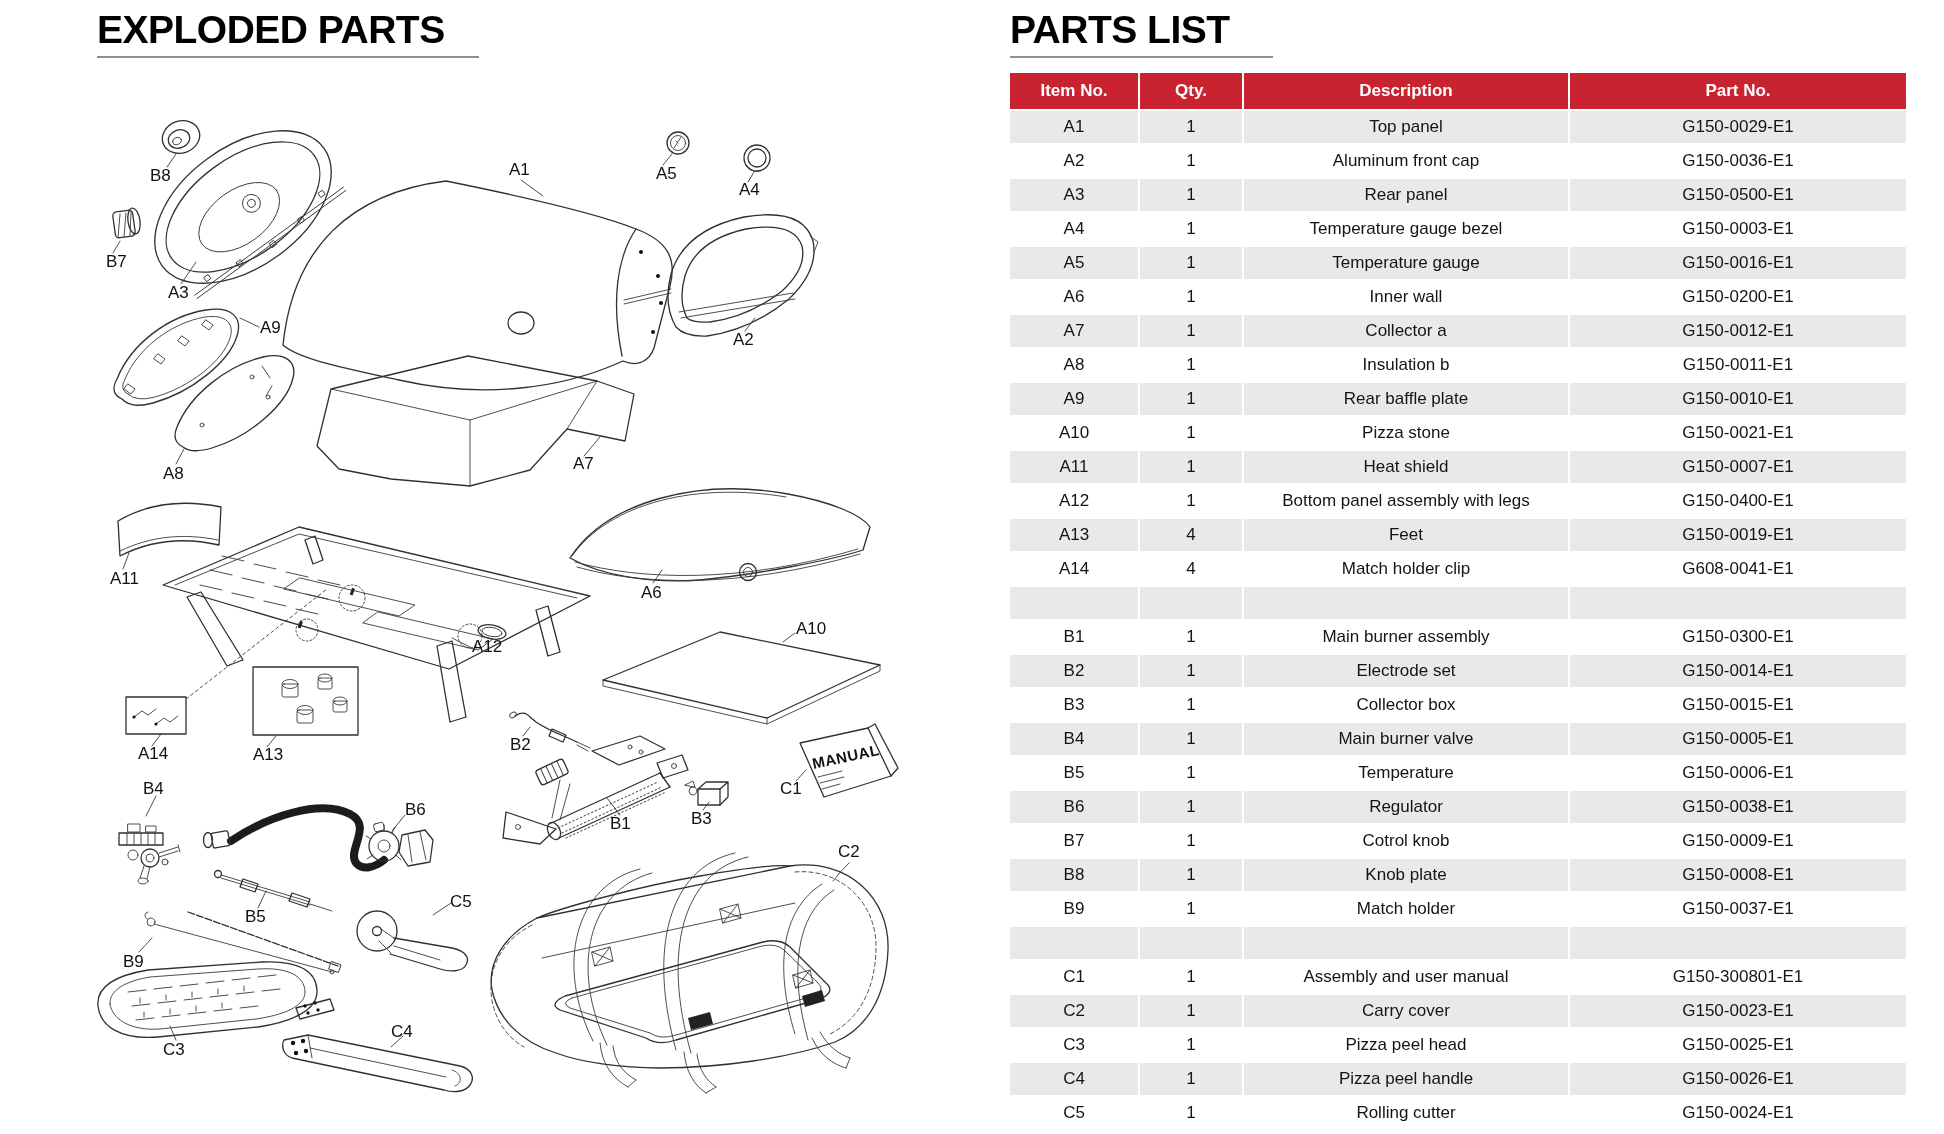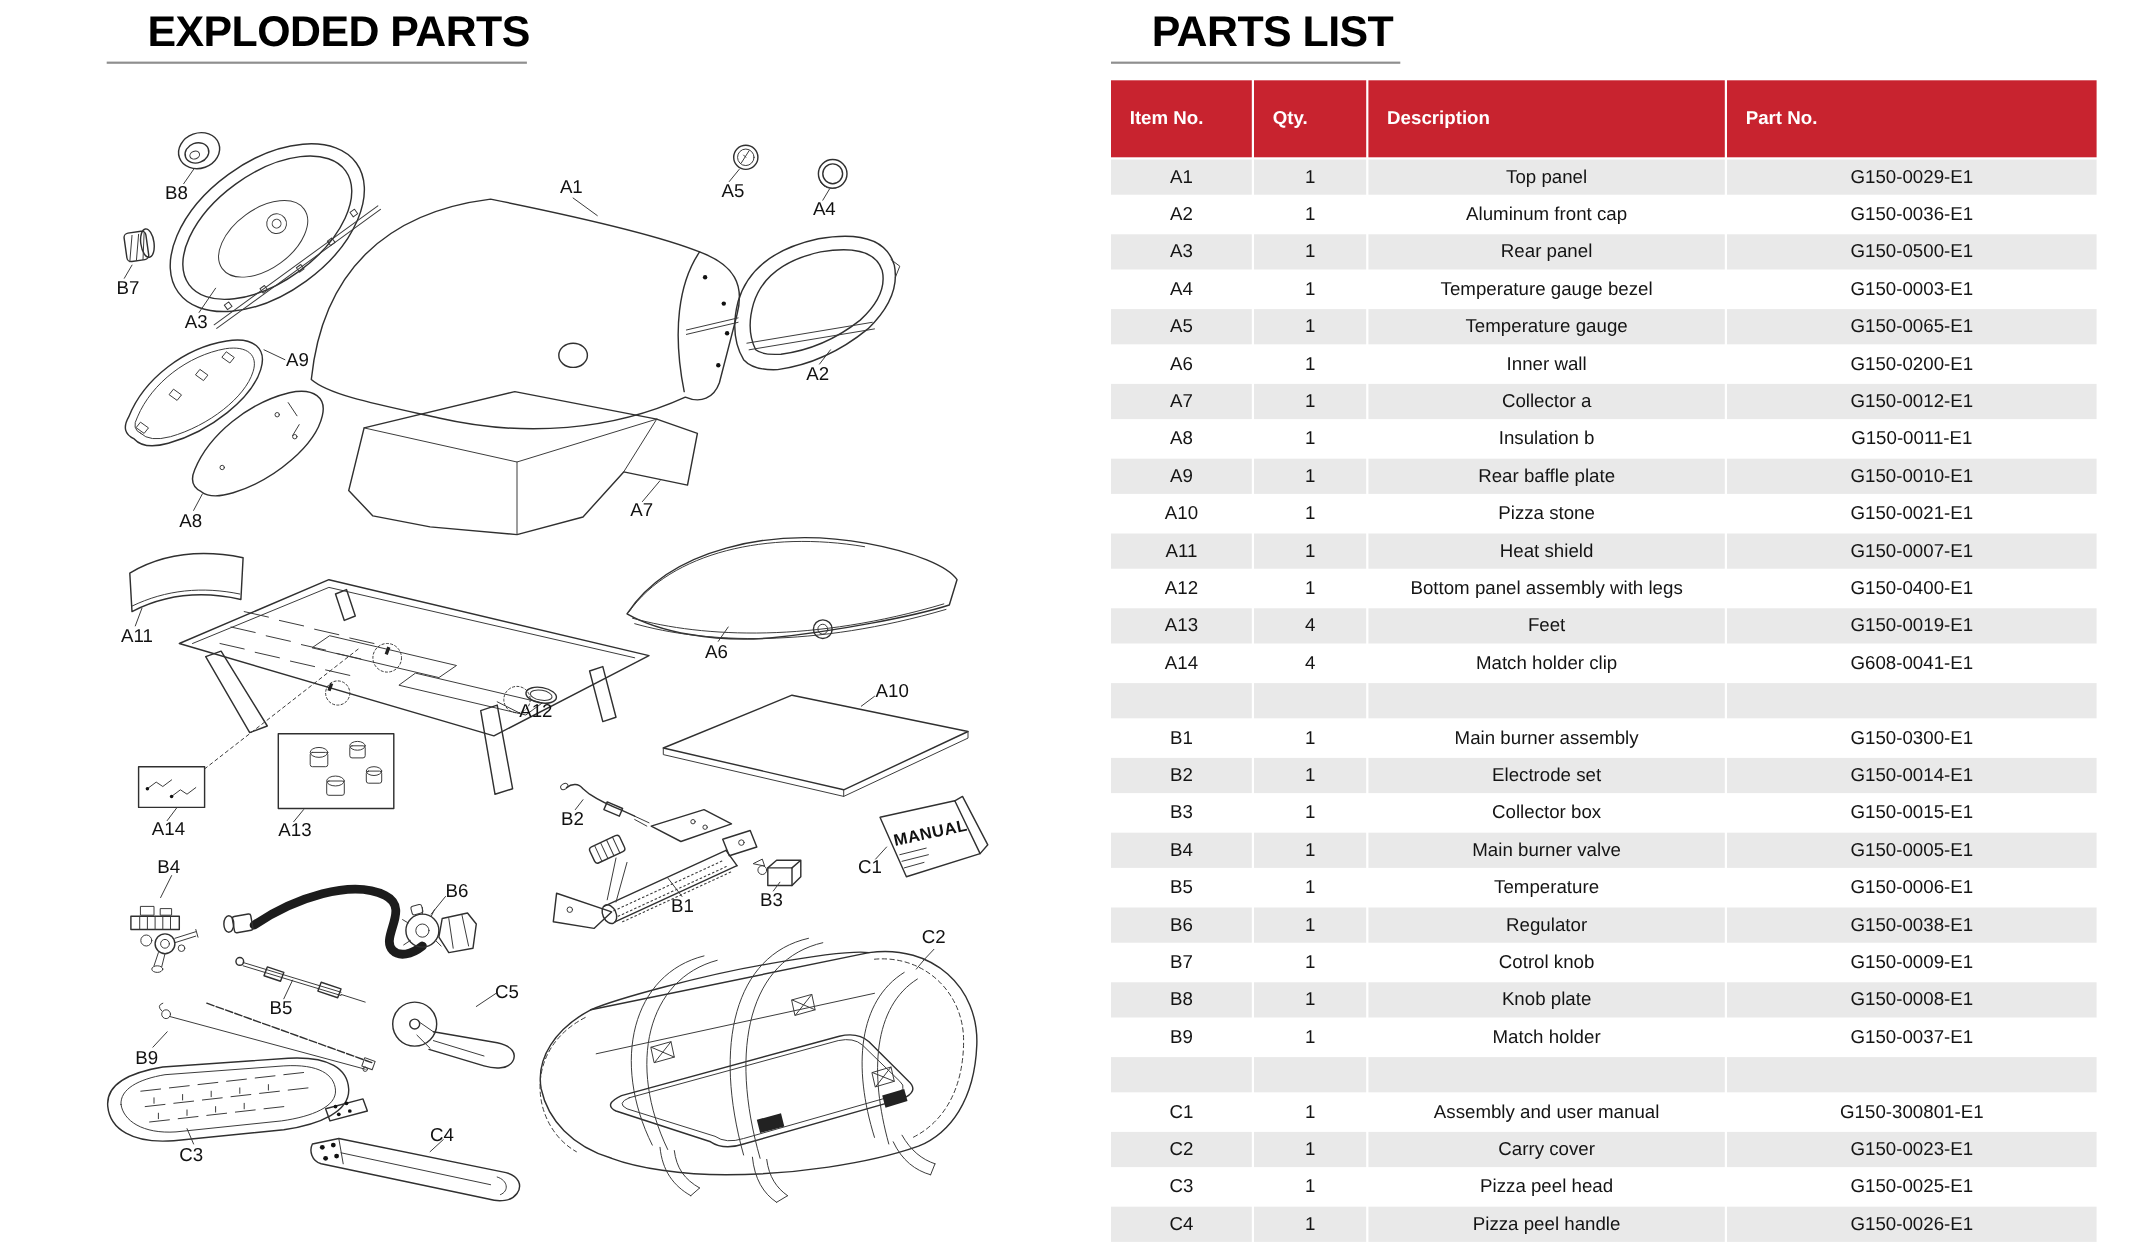--- a/index.html
+++ b/index.html
@@ -1,26 +1,26 @@
 <!DOCTYPE html>
 <html><head>
 <meta charset="utf-8">
 <style>
   html,body{margin:0;padding:0;background:#fff;}
   body{width:1944px;height:1134px;position:relative;overflow:hidden;
        font-family:"Liberation Sans", sans-serif;color:#111;}
   .title{position:absolute;top:8px;font-size:39px;font-weight:bold;
-         letter-spacing:-.5px;color:#000;white-space:nowrap;margin-left:37px;}
+         letter-spacing:-.5px;color:#000;white-space:nowrap;}
   .rule{position:absolute;top:56px;height:2px;background:#8f8f8f;}
   #diagram{position:absolute;left:0;top:0;}
   
   #parts-table{position:absolute;left:1008px;top:71px;border-collapse:separate;
                border-spacing:2px;table-layout:fixed;}
   #parts-table th{background:#c8232f;color:#fff;font-size:17px;font-weight:bold;
-                  height:36px;text-align:left;padding:17px;}
+                  height:36px;text-align:center;padding:0;}
   #parts-table td{height:32px;font-size:17px;text-align:center;vertical-align:middle;
                   padding:0 4px;color:#141414;overflow:hidden;white-space:nowrap;}
   #parts-table tr.g td{background:#e9e9e9;}
   #parts-table tr.w td{background:#ffffff;}
   
   .ln{fill:none;stroke:#303030;stroke-width:1.3;stroke-linejoin:round;stroke-linecap:round;}
   .thin{fill:none;stroke:#3a3a3a;stroke-width:.9;stroke-linejoin:round;stroke-linecap:round;}
   .hose{fill:none;stroke:#1c1c1c;stroke-width:8;stroke-linecap:round;}
   .dash{stroke-dasharray:4 3;}
   .dot2{stroke-dasharray:2 2;}
@@ -398,21 +398,21 @@
       <tr class="w">
         <td>A4</td>
         <td>1</td>
         <td>Temperature gauge bezel</td>
         <td>G150-0003-E1</td>
       </tr>
       <tr class="g">
         <td>A5</td>
         <td>1</td>
         <td>Temperature gauge</td>
-        <td>G150-0065-E1</td>
+        <td>G150-0016-E1</td>
       </tr>
       <tr class="w">
         <td>A6</td>
         <td>1</td>
         <td>Inner wall</td>
         <td>G150-0200-E1</td>
       </tr>
       <tr class="g">
         <td>A7</td>
         <td>1</td>

